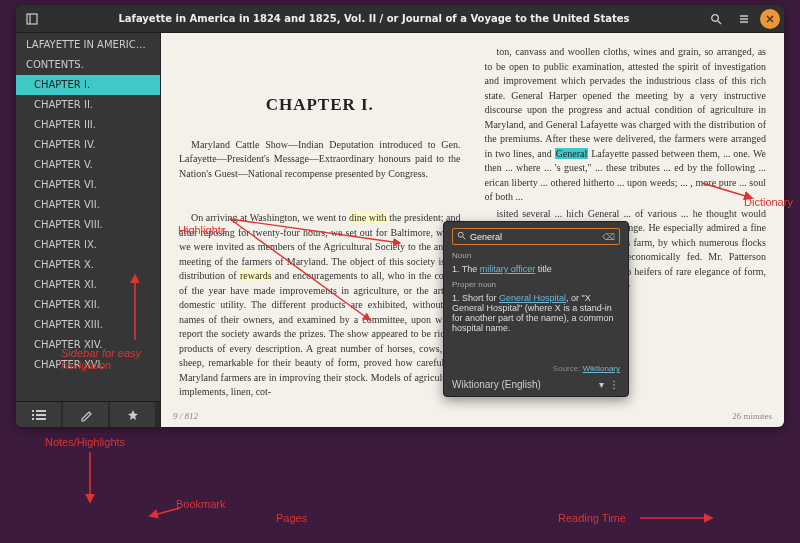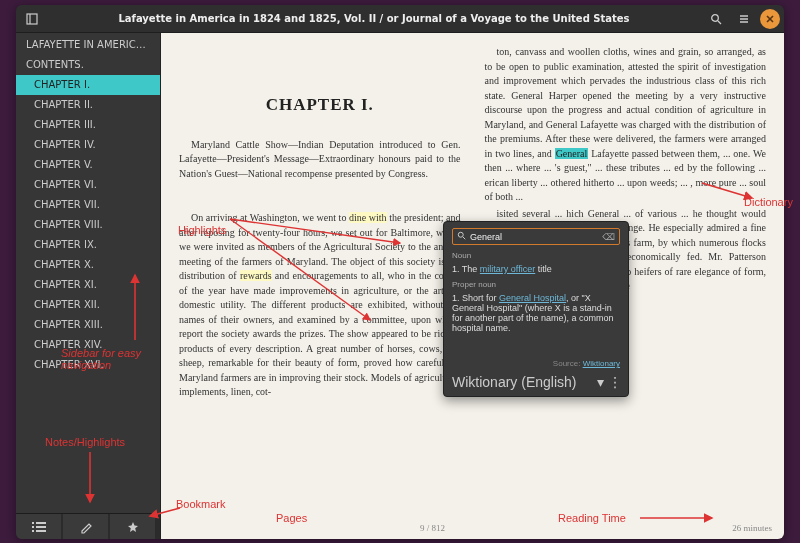--- a/index.html
+++ b/index.html
@@ -7,21 +7,21 @@
     width: 800px; height: 543px;
     font-family: "DejaVu Sans", "Ubuntu", sans-serif;
     background: #3c1b3c;
     color: #ddd;
     font-size: 12px;
     overflow: hidden;
   }
   .window {
     position: absolute;
     left: 16px; top: 5px;
-    width: 768px; height: 534px;
+    width: 768px; height: 422px;
     background: #2b2b2b;
     border-radius: 6px;
     overflow: hidden;
     display: flex; flex-direction: column;
     box-shadow: 0 2px 10px rgba(0,0,0,.4);
   }
   .titlebar {
     height: 28px;
     background: #2f2f2f;
     display: flex; align-items: center;
@@ -79,21 +79,21 @@
   .col { flex:1; font-size:10px; line-height:1.45; text-align:justify; position:relative; }
   .chapter-head { text-align:center; font-weight:700; font-size:17px; letter-spacing:1px; margin:48px 0 20px; color:#222;}
   .para { text-indent:12px; margin-bottom:2px; }
   .hl-yellow { background:#fef9c3; }
   .hl-teal { background:#3fc8c8; color:#222; padding:0 1px; }
   .footer {
     position:absolute; left:0;right:0;bottom:0; height:22px;
     display:flex;align-items:center; padding:0 12px;
     font-size:9px; color:#888;
   }
-  .footer .center{flex:1;text-align:center;}
+  .footer .center{flex:1;font-style:italic;}
   .footer .right{min-width:80px;text-align:right;}
   
   .dict {
     position:absolute;
     left:282px; top:188px;
     width:186px; height:176px;
     background:#3a3a3a;
     border:1px solid #222; border-radius:4px;
     color:#ddd; font-family:sans-serif; font-size:9px;
     padding:6px 8px;
@@ -106,21 +106,21 @@
     padding:2px 4px;
   }
   .dict-search input{
     flex:1;background:transparent;border:none;outline:none;color:#eee;font-size:9px;
   }
   .noun-label{color:#aaa;font-size:8px;margin-top:2px;}
   .definition a{color:#6db8d8;text-decoration:underline;}
   .dict-source{text-align:right;font-size:8px;color:#888;margin-top:auto;}
   .dict-source a{color:#6db8d8;}
   .dict-foot{
-    display:flex;align-items:center;gap:4px;font-size:14px;color:#ccc;
+    display:flex;align-items:center;gap:4px;font-size:10px;color:#ccc;
     margin-top:2px;
   }
   .dict-foot .sel{flex:1; display:flex; align-items:center; justify-content:space-between; cursor:pointer;}
   .dict-foot .menu{width:12px;text-align:center;cursor:pointer;}
   
   .ann { position:absolute; color:#d33; font-size:11px; font-family:sans-serif; font-weight:500; pointer-events:none; z-index:30;}
   .arrow { position:absolute; pointer-events:none; z-index:30;}
   svg { overflow:visible; }
 </style>
 </head>

